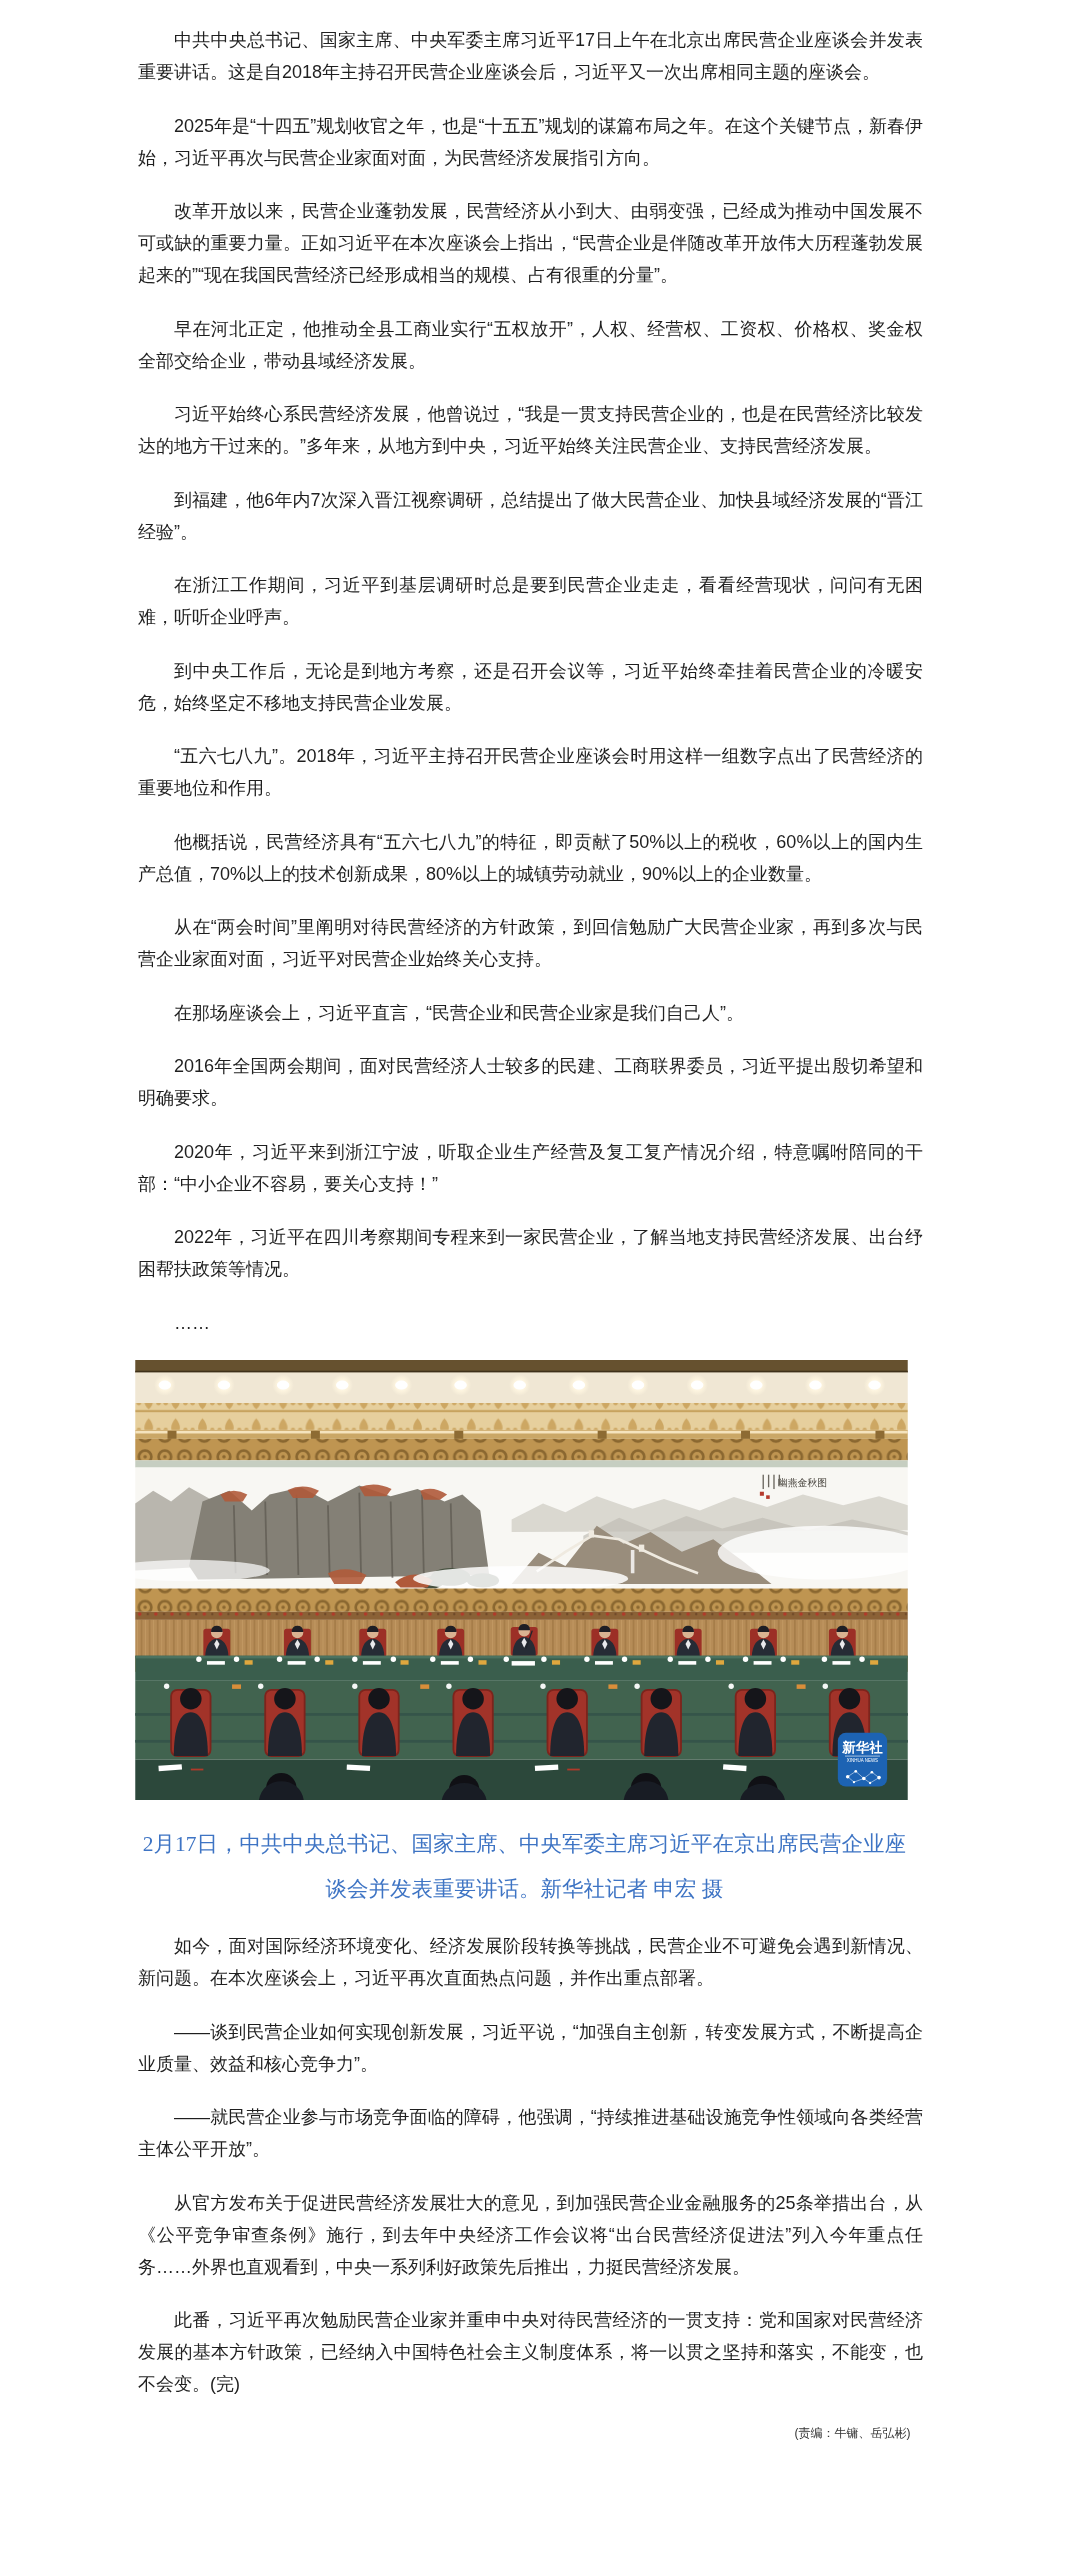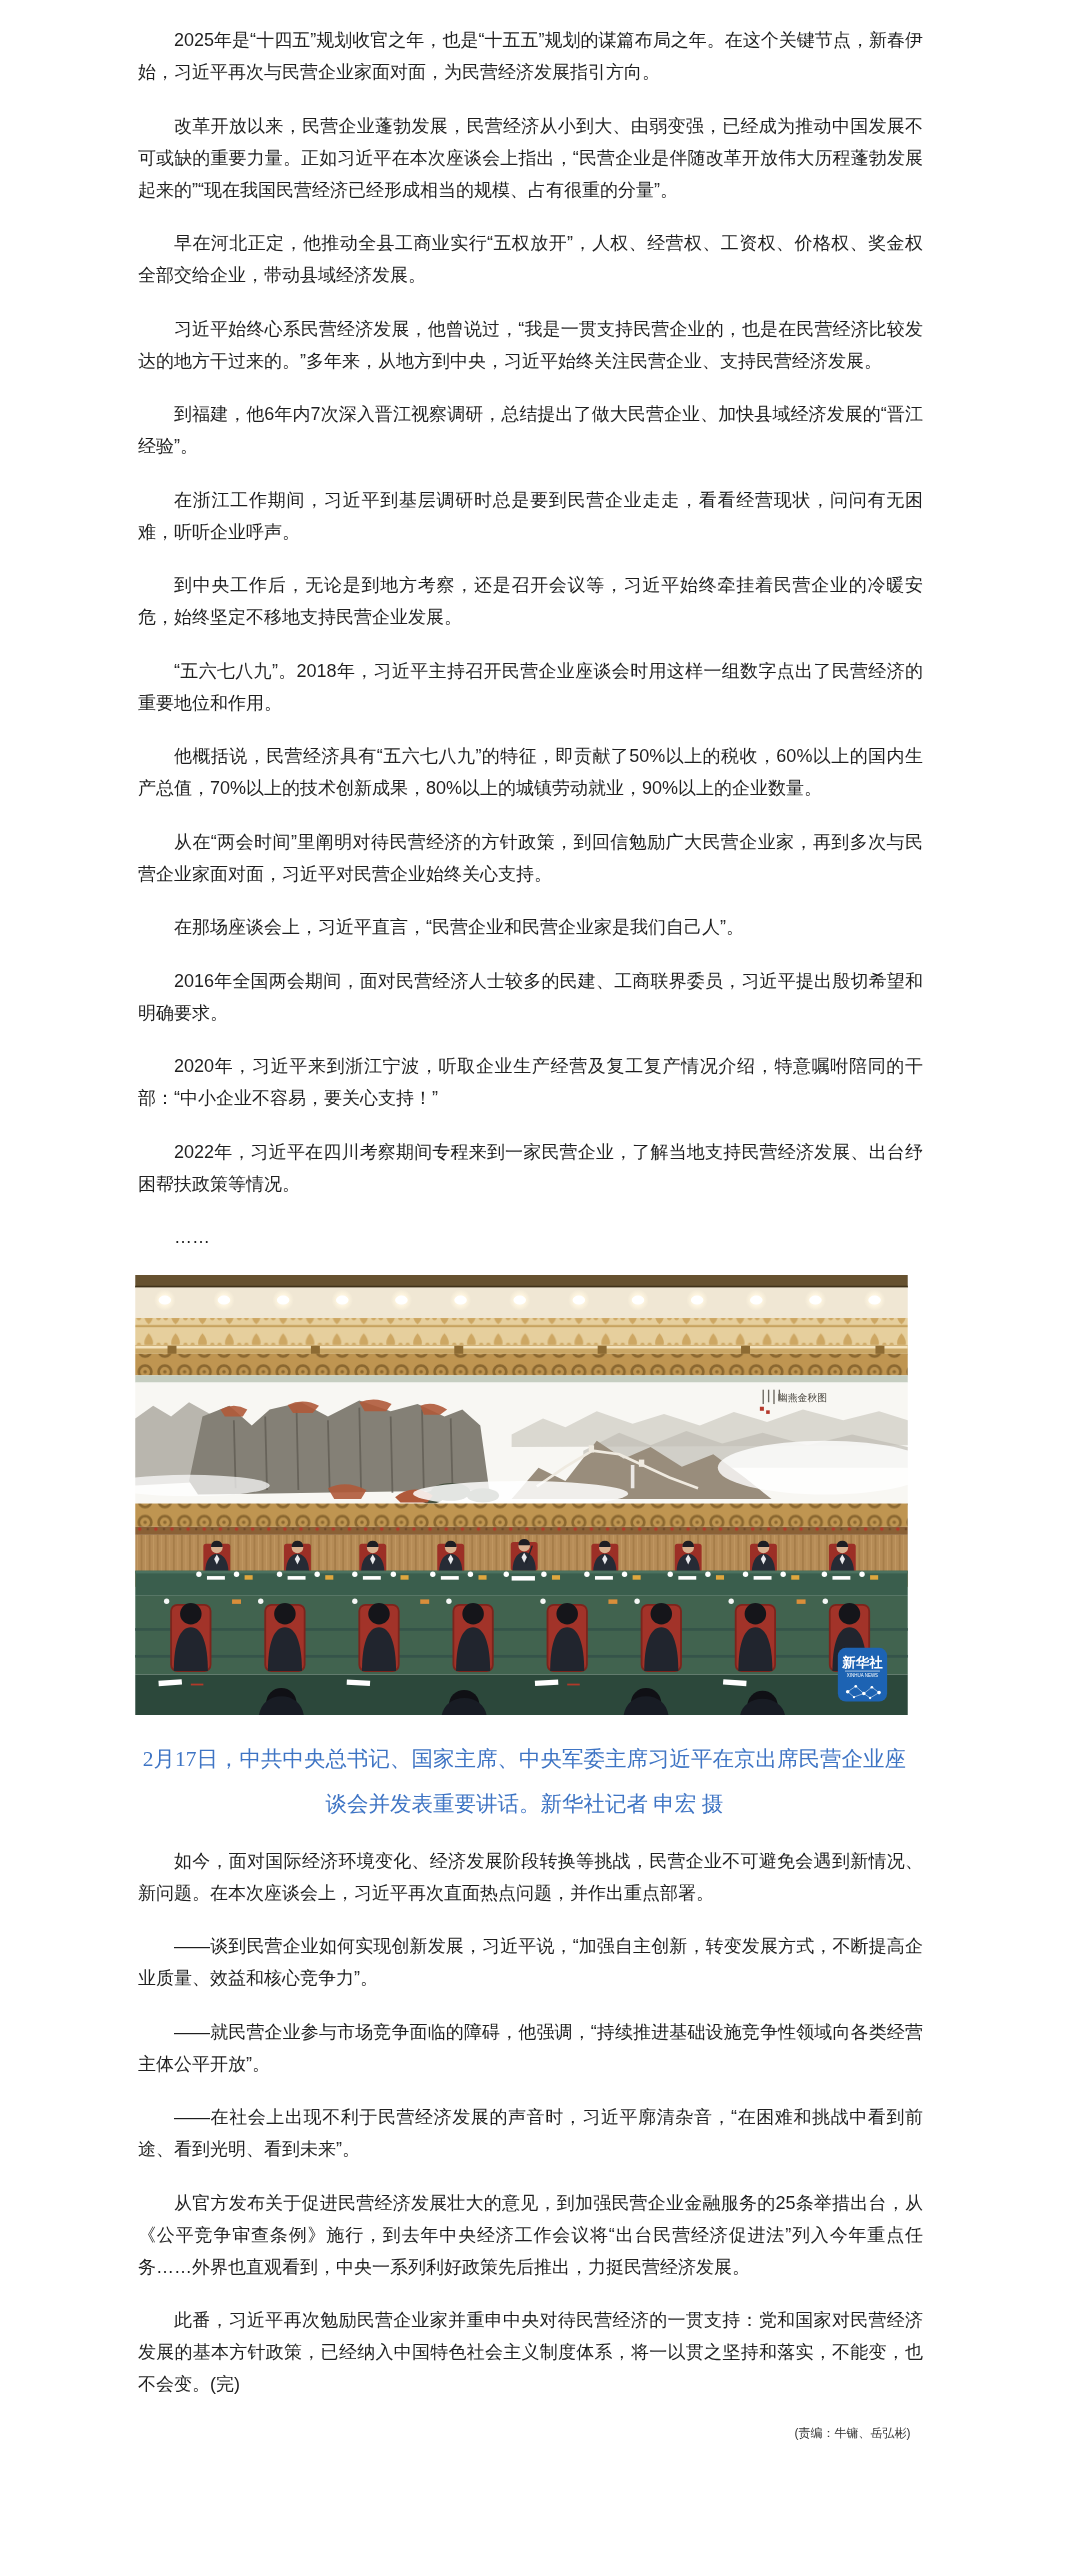--- a/index.html
+++ b/index.html
@@ -24,20 +24,21 @@
     font-size:12px;line-height:23px;text-align:right;
     color:#333;padding-right:12.6px;
   }
 </style>
 </head>
 <body>
 
 <div class="article">
 
   <div class="paras-top">
+      <p class="para">中共中央总书记、国家主席、中央军委主席习近平17日上午在北京出席民营企业座谈会并发表重要讲话。这是自2018年主持召开民营企业座谈会后，习近平又一次出席相同主题的座谈会。</p>
       <p class="para">2025年是“十四五”规划收官之年，也是“十五五”规划的谋篇布局之年。在这个关键节点，新春伊始，习近平再次与民营企业家面对面，为民营经济发展指引方向。</p>
       <p class="para">改革开放以来，民营企业蓬勃发展，民营经济从小到大、由弱变强，已经成为推动中国发展不可或缺的重要力量。正如习近平在本次座谈会上指出，“民营企业是伴随改革开放伟大历程蓬勃发展起来的”“现在我国民营经济已经形成相当的规模、占有很重的分量”。</p>
       <p class="para">早在河北正定，他推动全县工商业实行“五权放开”，人权、经营权、工资权、价格权、奖金权全部交给企业，带动县域经济发展。</p>
       <p class="para">习近平始终心系民营经济发展，他曾说过，“我是一贯支持民营企业的，也是在民营经济比较发达的地方干过来的。”多年来，从地方到中央，习近平始终关注民营企业、支持民营经济发展。</p>
       <p class="para">到福建，他6年内7次深入晋江视察调研，总结提出了做大民营企业、加快县域经济发展的“晋江经验”。</p>
       <p class="para">在浙江工作期间，习近平到基层调研时总是要到民营企业走走，看看经营现状，问问有无困难，听听企业呼声。</p>
       <p class="para">到中央工作后，无论是到地方考察，还是召开会议等，习近平始终牵挂着民营企业的冷暖安危，始终坚定不移地支持民营企业发展。</p>
       <p class="para">“五六七八九”。2018年，习近平主持召开民营企业座谈会时用这样一组数字点出了民营经济的重要地位和作用。</p>
       <p class="para">他概括说，民营经济具有“五六七八九”的特征，即贡献了50%以上的税收，60%以上的国内生产总值，70%以上的技术创新成果，80%以上的城镇劳动就业，90%以上的企业数量。</p>
       <p class="para">从在“两会时间”里阐明对待民营经济的方针政策，到回信勉励广大民营企业家，再到多次与民营企业家面对面，习近平对民营企业始终关心支持。</p>
@@ -334,21 +335,20 @@
         </g>
       </g>
     </svg>
     <figcaption class="photo-caption">2月17日，中共中央总书记、国家主席、中央军委主席习近平在京出席民营企业座谈会并发表重要讲话。新华社记者 申宏 摄</figcaption>
   </figure>
 
   <div class="paras-bottom">
       <p class="para">如今，面对国际经济环境变化、经济发展阶段转换等挑战，民营企业不可避免会遇到新情况、新问题。在本次座谈会上，习近平再次直面热点问题，并作出重点部署。</p>
       <p class="para">——谈到民营企业如何实现创新发展，习近平说，“加强自主创新，转变发展方式，不断提高企业质量、效益和核心竞争力”。</p>
       <p class="para">——就民营企业参与市场竞争面临的障碍，他强调，“持续推进基础设施竞争性领域向各类经营主体公平开放”。</p>
-      <p class="para">——在社会上出现不利于民营经济发展的声音时，习近平廓清杂音，“在困难和挑战中看到前途、看到光明、看到未来”。</p>
       <p class="para">从官方发布关于促进民营经济发展壮大的意见，到加强民营企业金融服务的25条举措出台，从《公平竞争审查条例》施行，到去年中央经济工作会议将“出台民营经济促进法”列入今年重点任务……外界也直观看到，中央一系列利好政策先后推出，力挺民营经济发展。</p>
       <p class="para">此番，习近平再次勉励民营企业家并重申中央对待民营经济的一贯支持：党和国家对民营经济发展的基本方针政策，已经纳入中国特色社会主义制度体系，将一以贯之坚持和落实，不能变，也不会变。(完)</p>
     </div>
 
   <div class="byline">(责编：牛镛、岳弘彬)</div>
 
 </div>
 
 
 </body></html>

